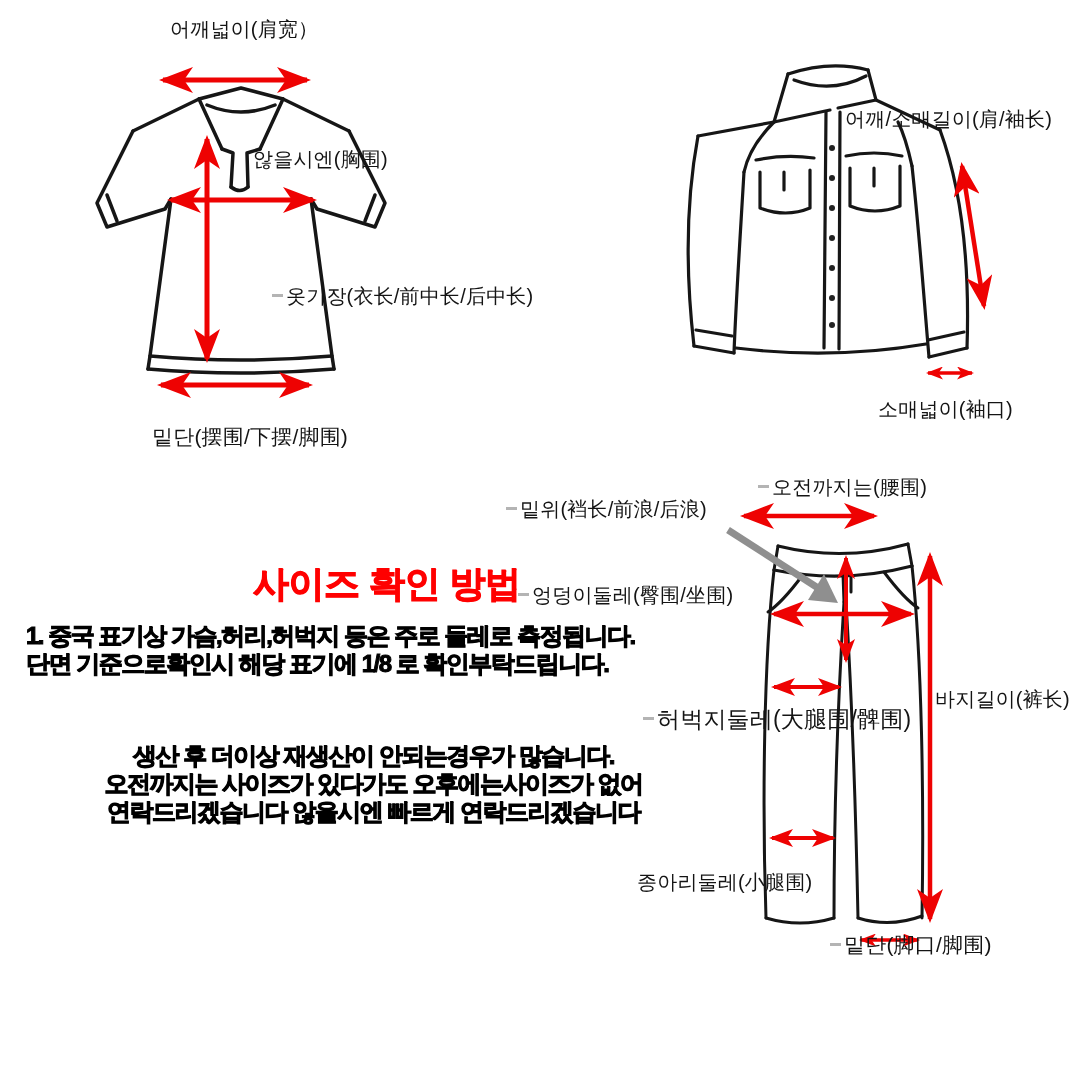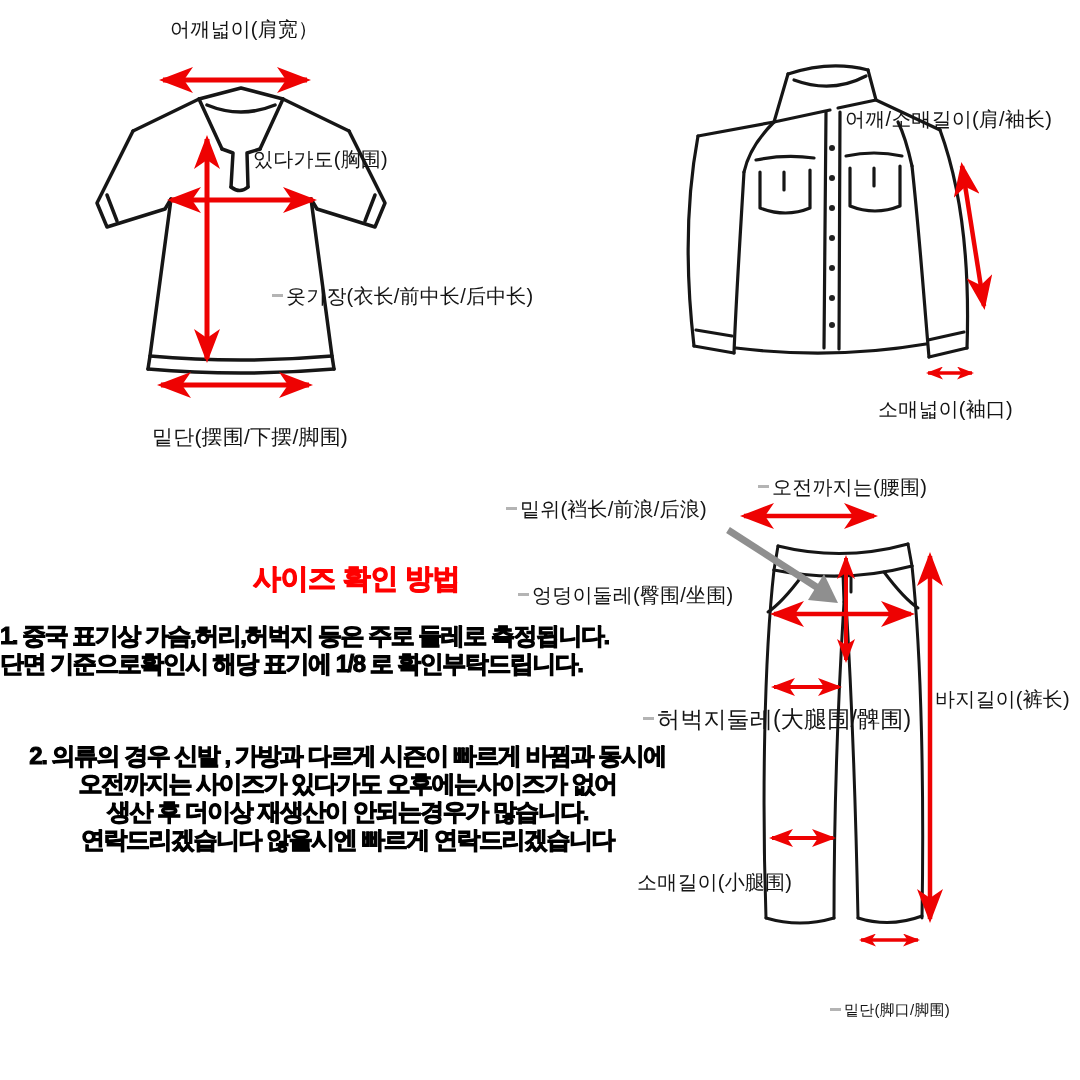--- a/index.html
+++ b/index.html
@@ -11,27 +11,28 @@
   svg{position:absolute;overflow:visible;}
   .label{
     position:absolute;font-size:20px;color:#141414;white-space:nowrap;
     letter-spacing:0.2px;
   }
   .leader{
     display:inline-block;width:11px;height:3px;background:#b4b4b4;
     vertical-align:middle;margin-right:3px;position:relative;top:-2px;
   }
   .size-title{
-    position:absolute;font-size:28px;font-weight:bold;color:#ff0000;
+    position:absolute;font-size:36px;font-weight:bold;color:#ff0000;
     -webkit-text-stroke:1.1px #ff0000;letter-spacing:-0.5px;white-space:nowrap;
   }
   .para{
     position:absolute;text-align:center;font-weight:bold;color:#000;
     -webkit-text-stroke:1.0px #000;font-size:24px;line-height:28px;
     letter-spacing:-1.5px;
+    padding-left:26px;
   }
   .para div{white-space:nowrap;}
 </style>
 </head>
 <body>
 
 <div class="stage">
 
   <svg width="0" height="0">
     <defs>
@@ -163,42 +164,41 @@
       <line x1="52" y1="338" x2="113" y2="338" stroke-width="4" marker-start="url(#arM)" marker-end="url(#arM)"></line>
       <line x1="141" y1="440" x2="198" y2="440" stroke-width="3.5" marker-start="url(#arS)" marker-end="url(#arS)"></line>
     </g>
     <g>
       <line x1="8" y1="30" x2="98" y2="88" stroke="#8f8f8f" stroke-width="7"></line>
       <polygon points="118,103 88,100 104,74" fill="#8f8f8f"></polygon>
     </g>
   </svg>
 
   <div class="label" style="left:170px;top:16px"><span>어깨넓이(肩宽）</span></div>
-  <div class="label" style="left:253px;top:146px"><span>있다가도(胸围)</span></div>
+  <div class="label" style="left:253px;top:146px"><span>않을시엔(胸围)</span></div>
   <div class="label" style="left:272px;top:283px"><span class="leader"></span><span>옷기장(衣长/前中长/后中长)</span></div>
   <div class="label" style="left:845px;top:106px"><span>어깨/소매길이(肩/袖长)</span></div>
 
   <div class="label" style="left:152px;top:423px;font-size:21px"><span>밑단(摆围/下摆/脚围)</span></div>
   <div class="label" style="left:878px;top:396px"><span>소매넓이(袖口)</span></div>
 
   <div class="label" style="left:758px;top:474px"><span class="leader"></span><span>오전까지는(腰围)</span></div>
   <div class="label" style="left:506px;top:496px"><span class="leader"></span><span>밑위(裆长/前浪/后浪)</span></div>
   <div class="label" style="left:518px;top:582px"><span class="leader"></span><span>엉덩이둘레(臀围/坐围)</span></div>
   <div class="label" style="left:643px;top:704px;font-size:23px"><span class="leader"></span><span>허벅지둘레(大腿围/髀围)</span></div>
   <div class="label" style="left:935px;top:686px"><span>바지길이(裤长)</span></div>
-  <div class="label" style="left:637px;top:869px"><span>소매길이(小腿围)</span></div>
-  <div class="label" style="left:830px;top:1001px;font-size:15px"><span class="leader"></span><span>밑단(脚口/脚围)</span></div>
+  <div class="label" style="left:637px;top:869px"><span>종아리둘레(小腿围)</span></div>
+  <div class="label" style="left:830px;top:931px;font-size:21px"><span class="leader"></span><span>밑단(脚口/脚围)</span></div>
 
   <div class="size-title" style="left:253px;top:560px">사이즈 확인 방법</div>
 
   <div class="para" style="left:0px;top:622px;width:578px">
     <div>1. 중국 표기상 가슴,허리,허벅지 등은 주로 둘레로 측정됩니다.</div>
     <div>단면 기준으로확인시 해당 표기에  1/8 로 확인부탁드립니다.</div>
   </div>
 
   <div class="para" style="left:0px;top:742px;width:695px">
-    <div>2. 의류의 경우 신발 , 가방과 다르게 시즌이 빠르게 바뀜과 동시에</div>
+    <div>생산 후 더이상 재생산이 안되는경우가 많습니다.</div>
     <div>오전까지는 사이즈가 있다가도 오후에는사이즈가 없어</div>
-    <div>생산 후 더이상 재생산이 안되는경우가 많습니다.</div>
     <div>연락드리겠습니다 않을시엔 빠르게 연락드리겠습니다</div>
   </div>
 
 </div>
 
 </body></html>

